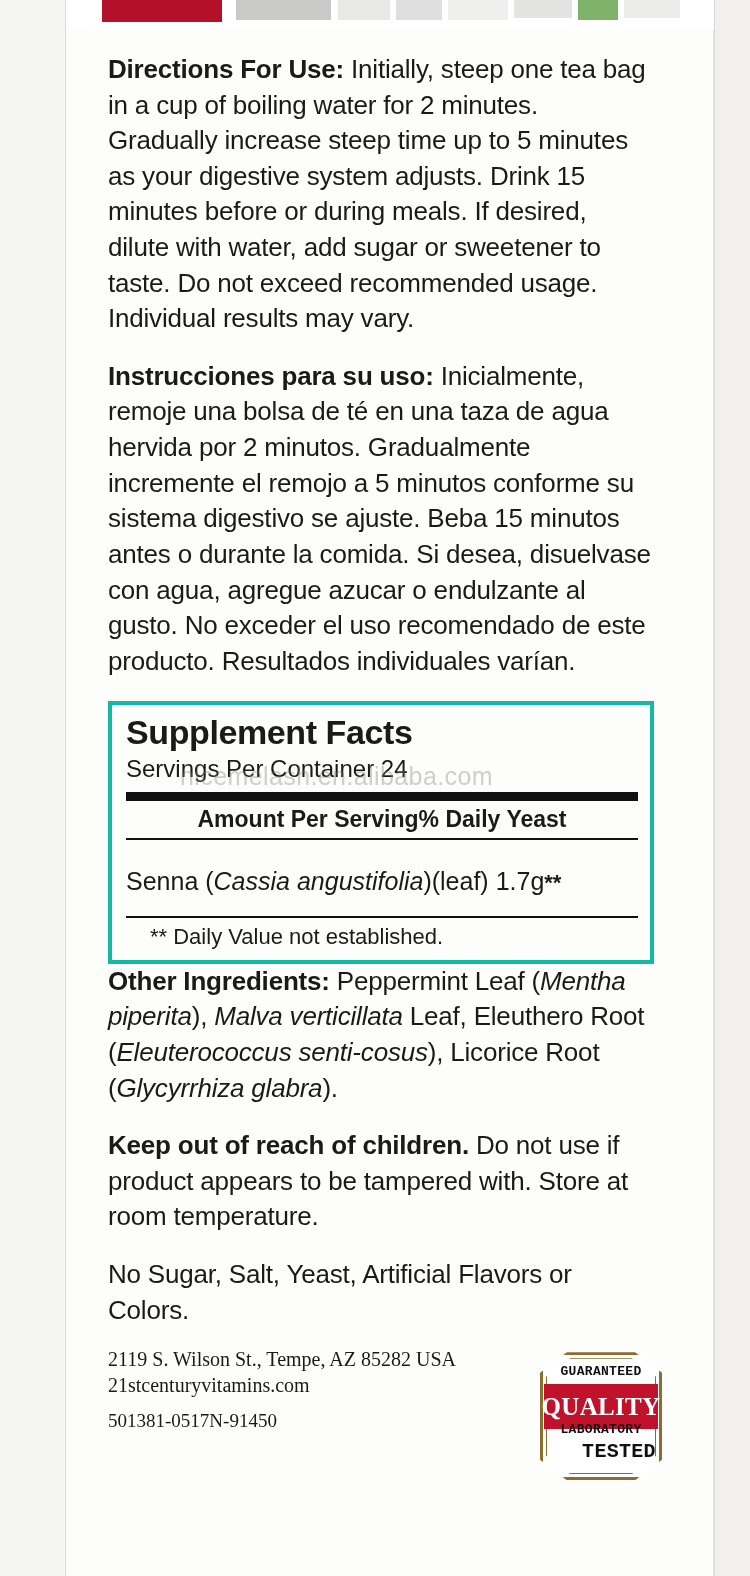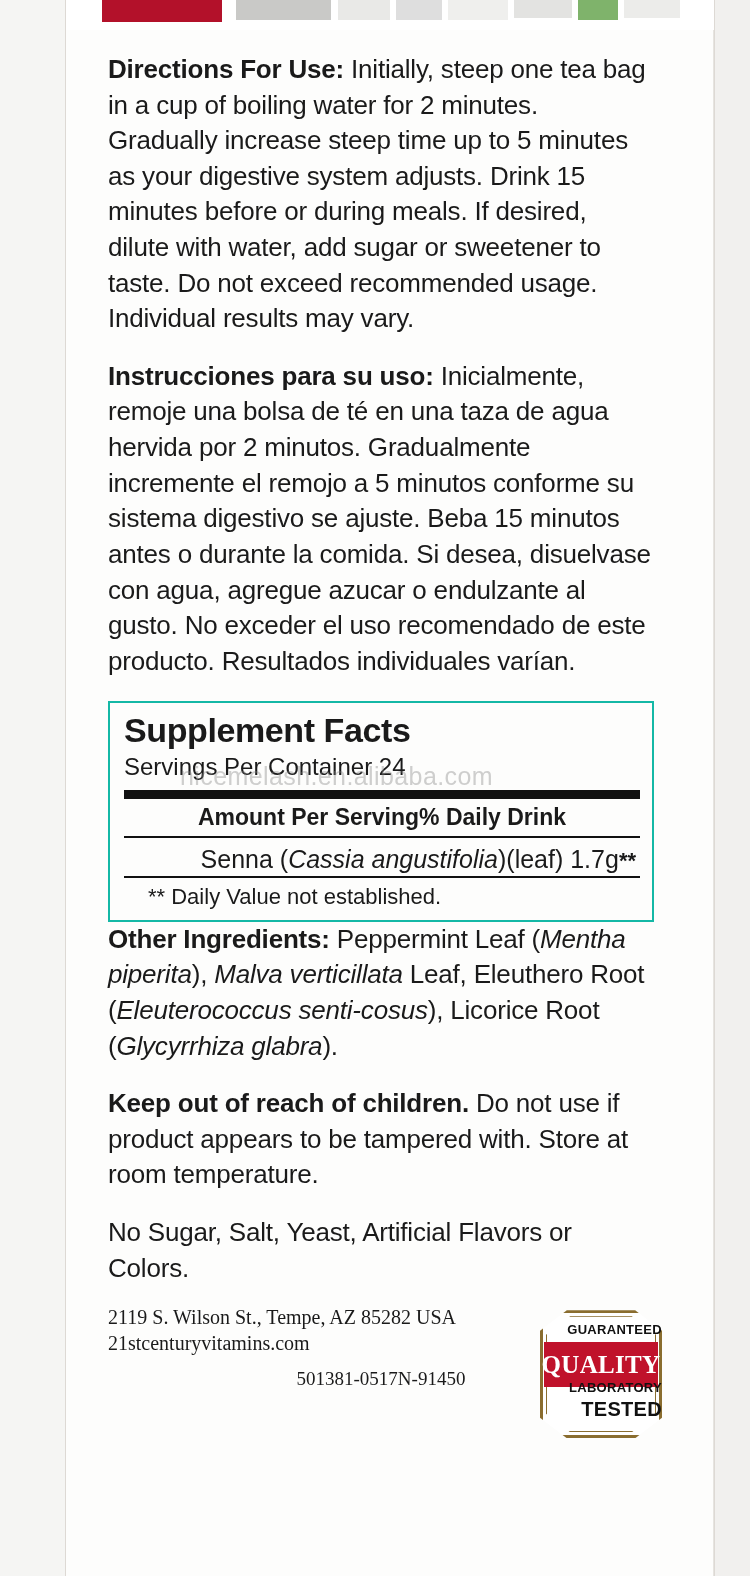--- a/index.html
+++ b/index.html
@@ -80,21 +80,21 @@
     font-size: 26px;
     line-height: 1.37;
     letter-spacing: -0.2px;
   }
   p.block b { font-weight: 700; }
   .para-gap { height: 16px; }
 
   
   .sf-panel {
     margin-top: 22px;
-    border: 2px solid #14b8a6;
+    border: 4px solid #14b8a6;
     padding: 6px 12px 8px 14px;
     background: transparent;
   }
   .sf-title {
     font-size: 34px;
     font-weight: 700;
     letter-spacing: -0.4px;
     line-height: 1.15;
     margin: 2px 0 2px 0;
   }
@@ -115,24 +115,25 @@
   .sf-row {
     display: flex;
     justify-content: center;
     align-items: baseline;
     font-size: 23px;
     font-weight: 700;
     padding: 5px 0 5px 0;
   }
   .sf-item {
     display: flex;
-    justify-content: flex-end;
+    justify-content: flex-start;
     align-items: baseline;
     font-size: 25px;
-    padding: 7px 0 2px 0;
+    padding: 7px 0 20px 0;
+    margin-top: 20px;
   }
   .sf-item .dv { font-size: 22px; font-weight: 700; padding-right: 4px; }
   .sf-foot {
     font-size: 22px;
     padding: 6px 0 2px 0;
     margin-left: 24px;
   }
   em { font-style: italic; }
 
   .after-panel { margin-top: 14px; }
@@ -140,21 +141,21 @@
   
   .mfg {
     position: relative;
     margin-top: 18px;
     font-family: "Liberation Serif", serif;
   }
   .mfg-line1 { font-size: 23px; line-height: 1.25; }
   .mfg-line2 { font-size: 25px; line-height: 1.25; }
   .mfg-line2 sup { font-size: 15px; }
   .mfg-small { font-size: 20px; line-height: 1.3; }
-  .mfg-code { font-size: 19px; margin-top: 12px; text-align: center; }
+  .mfg-code { font-size: 19px; margin-top: 12px; }
 
   
   .seal {
     position: absolute;
     right: -8px;
     top: 6px;
     width: 122px;
     height: 128px;
   }
   .seal-shape {
@@ -168,22 +169,22 @@
   .seal-inner {
     position: absolute;
     inset: 6px;
     clip-path: polygon(22% 0%, 78% 0%, 100% 16%, 100% 84%, 78% 100%, 22% 100%, 0% 84%, 0% 16%);
     border: 1px solid #8a6d2f;
     box-sizing: border-box;
   }
   .seal-txt {
     position: absolute;
     left: 0; right: 0;
-    text-align: right;
-    font-family: Liberation Sans, sans-serif;
+    text-align: center;
+    font-family: Liberation Mono, monospace;
     color: #111;
   }
   .seal-t1 { top: 12px; font-size: 13px; letter-spacing: 0.3px; font-weight: 700; }
   .seal-band {
     position: absolute;
     left: 4px; right: 4px; top: 32px; height: 45px;
     background: #c0122b;
     display: flex; align-items: center; justify-content: center;
   }
   .seal-band span {
@@ -232,21 +233,21 @@
     <div class="para-gap"></div>
 
     <p class="block"><b>Instrucciones para su uso:</b><span> Inicialmente, remoje una bolsa de té en una taza de agua hervida por 2 minutos. Gradualmente incremente el remojo a 5 minutos conforme su sistema digestivo se ajuste. Beba 15 minutos antes o durante la comida. Si desea, disuelvase con agua, agregue azucar o endulzante al gusto. No exceder el uso recomendado de este producto. Resultados individuales varían.</span></p>
 
     <div class="sf-panel">
       <div class="sf-title">Supplement Facts</div>
       <div class="sf-serv">Servings Per Container 24</div>
       <div class="rule-thick"></div>
       <div class="sf-row">
         <span>Amount Per Serving</span>
-        <span>% Daily Drink</span>
+        <span>% Daily Yeast</span>
       </div>
       <div class="rule-thin"></div>
       <div class="sf-item">
         <span><span>Senna (</span><em>Cassia angustifolia</em><span>)(leaf) 1.7g</span></span>
         <span class="dv">**</span>
       </div>
       <div class="rule-thin"></div>
       <div class="sf-foot">** Daily Value not established.</div>
     </div>
 

